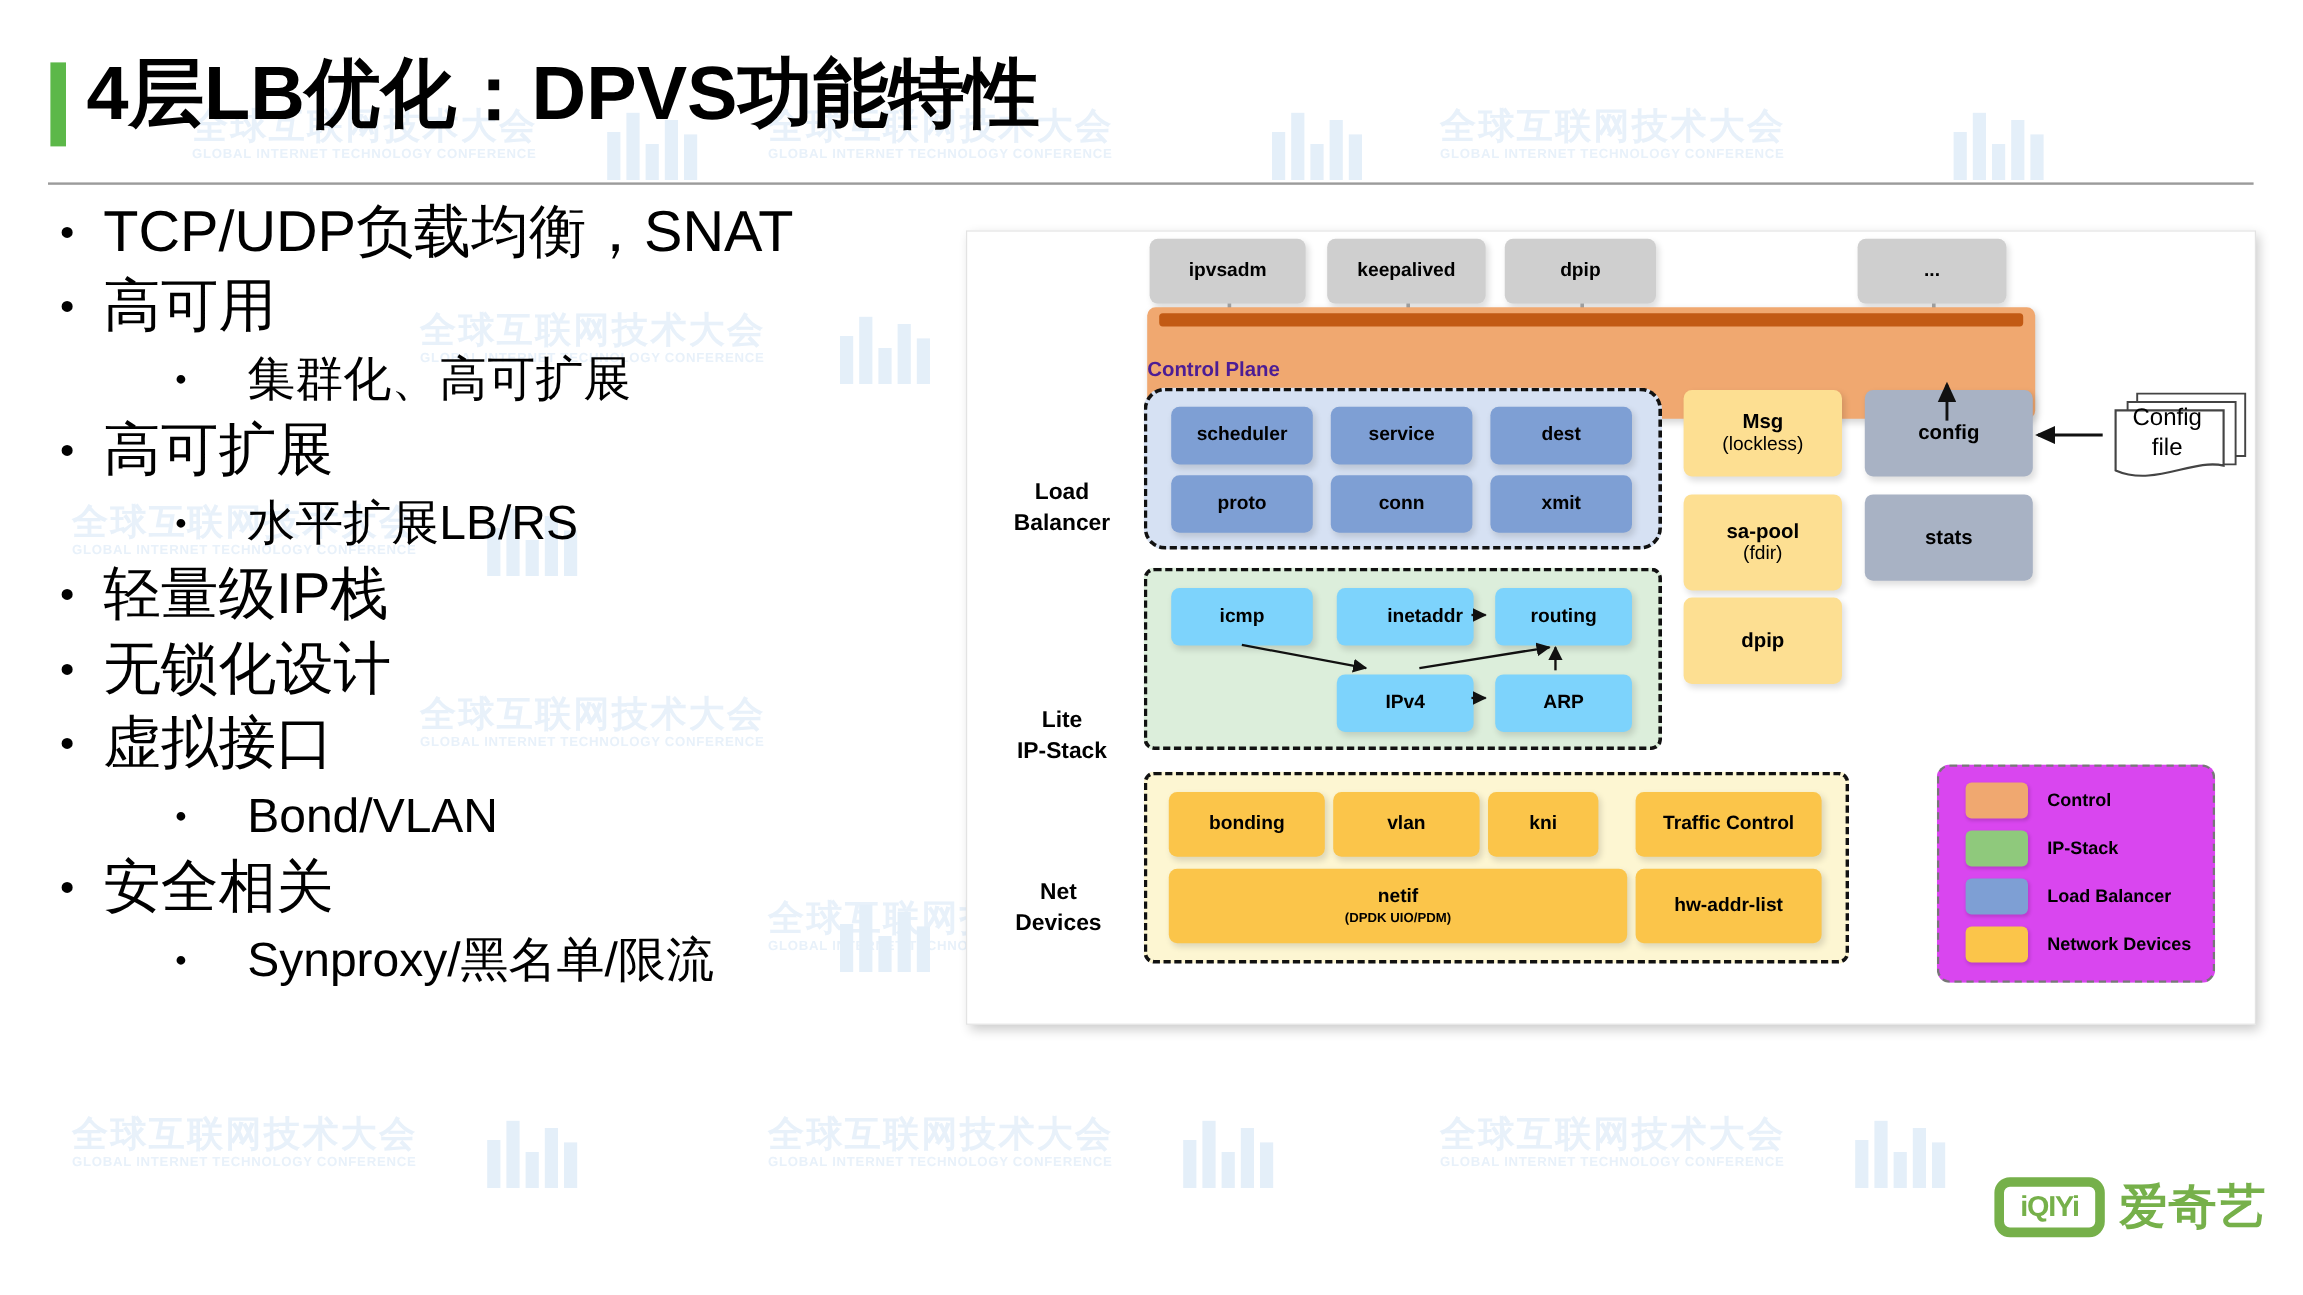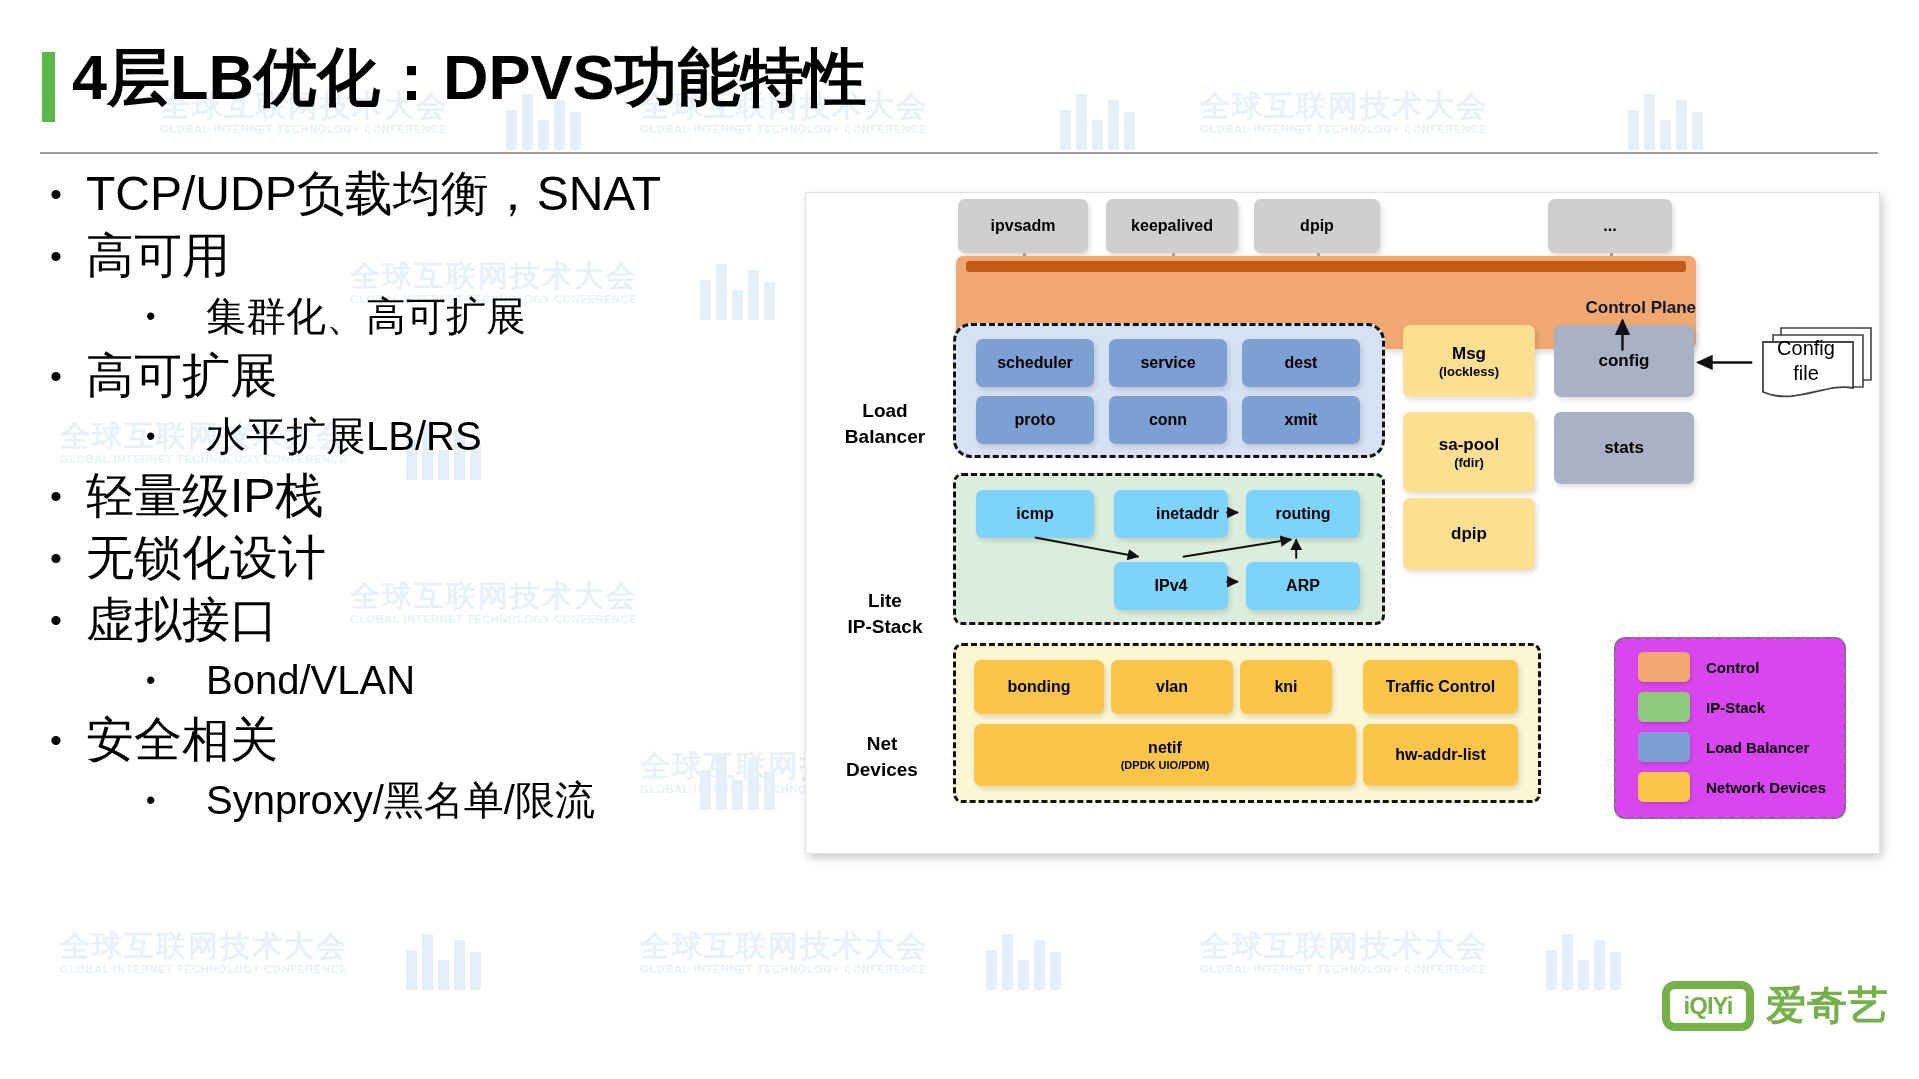--- a/index.html
+++ b/index.html
@@ -75,37 +75,37 @@
     font-weight: 700; color: #000; text-align: center;
     box-shadow: 2px 3px 5px rgba(0,0,0,0.13);
     font-family: "Liberation Sans", sans-serif;
   }
   .tool { background: #cfcfcf; font-size: 16px; }
   .lb   { background: #7e9fd4; font-size: 16px; }
   .ips  { background: #7dd3fc; font-size: 16px; }
   .nd   { background: #fbc54a; font-size: 16px; }
   .yel  { background: #fddf92; font-size: 17px; }
   .gry  { background: #a8b2c4; font-size: 17px; }
-  .sub  { font-weight: 700; font-size: 13px; }
+  .sub  { font-weight: 400; font-size: 16px; }
   .sub-sm { font-weight: 700; font-size: 11px; margin-top: 2px; }
 
   
   #cp-wrap {
     position: absolute; left: 150px; top: 63px;
     width: 740px; height: 93px;
     background: #f0a870; border-radius: 7px;
     box-shadow: 2px 3px 6px rgba(0,0,0,0.16);
   }
   #cp-stripe {
     position: absolute; left: 10px; top: 5px; right: 10px; height: 11px;
     background: #c25a14; border-radius: 3px;
   }
   #cp-label {
-    position: absolute; left: 0; right: 0; top: 42px; text-align: right;
-    font-size: 17px; font-weight: 700; color: #0f172a;
+    position: absolute; left: 0; right: 0; top: 42px; text-align: left;
+    font-size: 17px; font-weight: 700; color: #4c1d95;
   }
 
   
   .dashv {
     position: absolute; width: 0; border-left: 3px dashed #a0a0a0;
   }
 
   
   .group {
     position: absolute; border: 3px dashed #111; border-radius: 9px;

